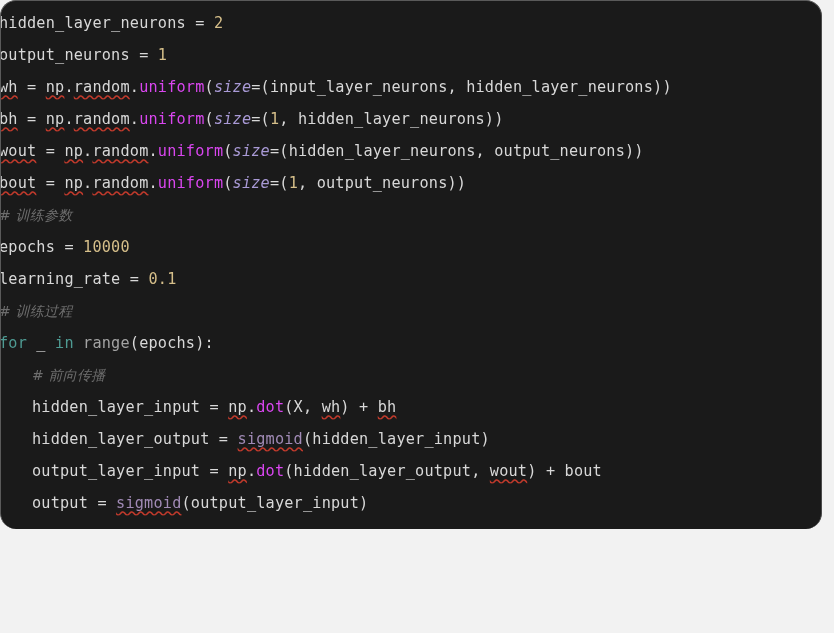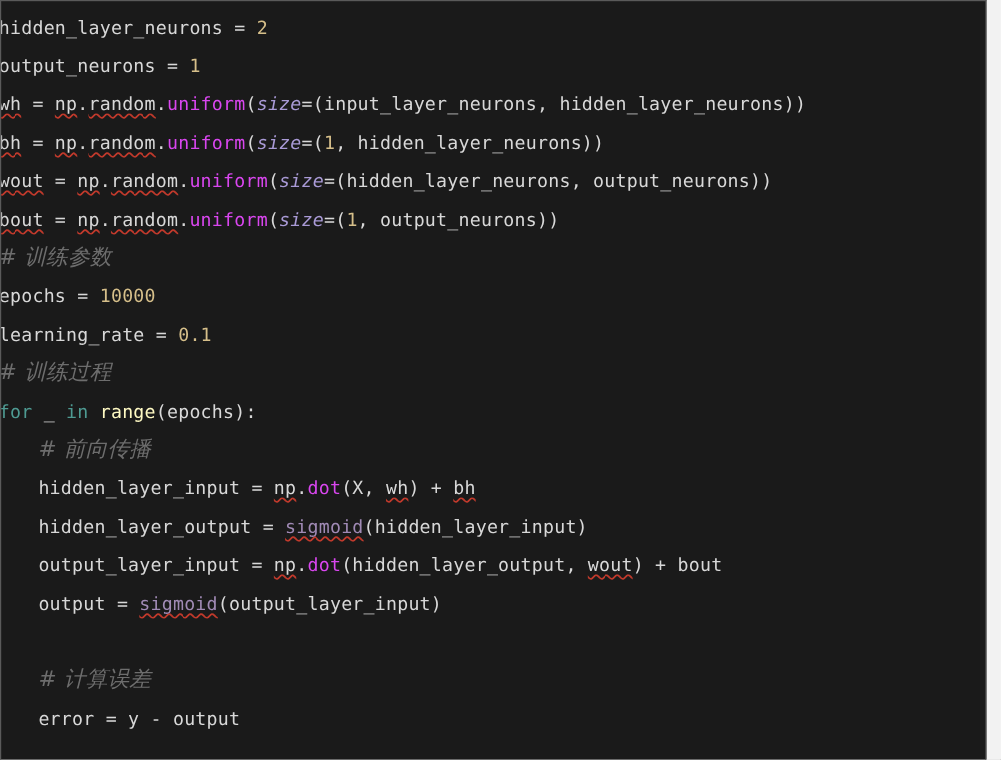--- a/index.html
+++ b/index.html
@@ -22,27 +22,28 @@
     height: 633px;
     background: #f2f2f2;
   }
 
   
   #code-block {
     position: absolute;
     left: 0;
     top: 0;
     width: 822px;
-    height: 633px;
+    height: 529px;
     background: #1a1a1a;
     border-top: 1px solid #5a5a5a;
     border-left: 1px solid #5a5a5a;
     border-right: 1px solid #4a4a4a;
     box-sizing: border-box;
     overflow: hidden;
+    border-radius: 16px;
   }
 
   #code-lines {
     position: absolute;
     left: -2px;
     top: 6px;
     width: 1200px;
   }
 
   .code-line {
@@ -52,31 +53,31 @@
     font-size: 15.2px;
     letter-spacing: 0.2px;
     color: #d6d6d6;
     font-family: "DejaVu Sans Mono", "Liberation Mono", monospace;
   }
 
   
   .tok-plain    { color: #d8d8d8; }
   .tok-num      { color: #d6bf8a; }
   .tok-func     { color: #d946ef; }
-  .tok-call     { color: #fef9c3; }
+  .tok-call     { color: #a3a3a3; }
   .tok-kw       { color: #4e9a92; }
   .tok-param    { color: #a99ad6; font-style: italic; text-align: center; }
   .tok-user     { color: #a08ab5; }
   .tok-comment  { color: #6d6d6d; font-style: italic; }
   .tok-punc     { color: #d8d8d8; }
 
   
   .tok-comment {
     font-family: "DejaVu Sans", "Liberation Sans", sans-serif;
-    font-size: 18px;
+    font-size: 14px;
   }
 
   
   .sq {
     text-decoration: underline wavy #c0392b;
     text-decoration-skip-ink: none;
     text-underline-offset: 2px;
     text-align: right;
   }
 </style>

